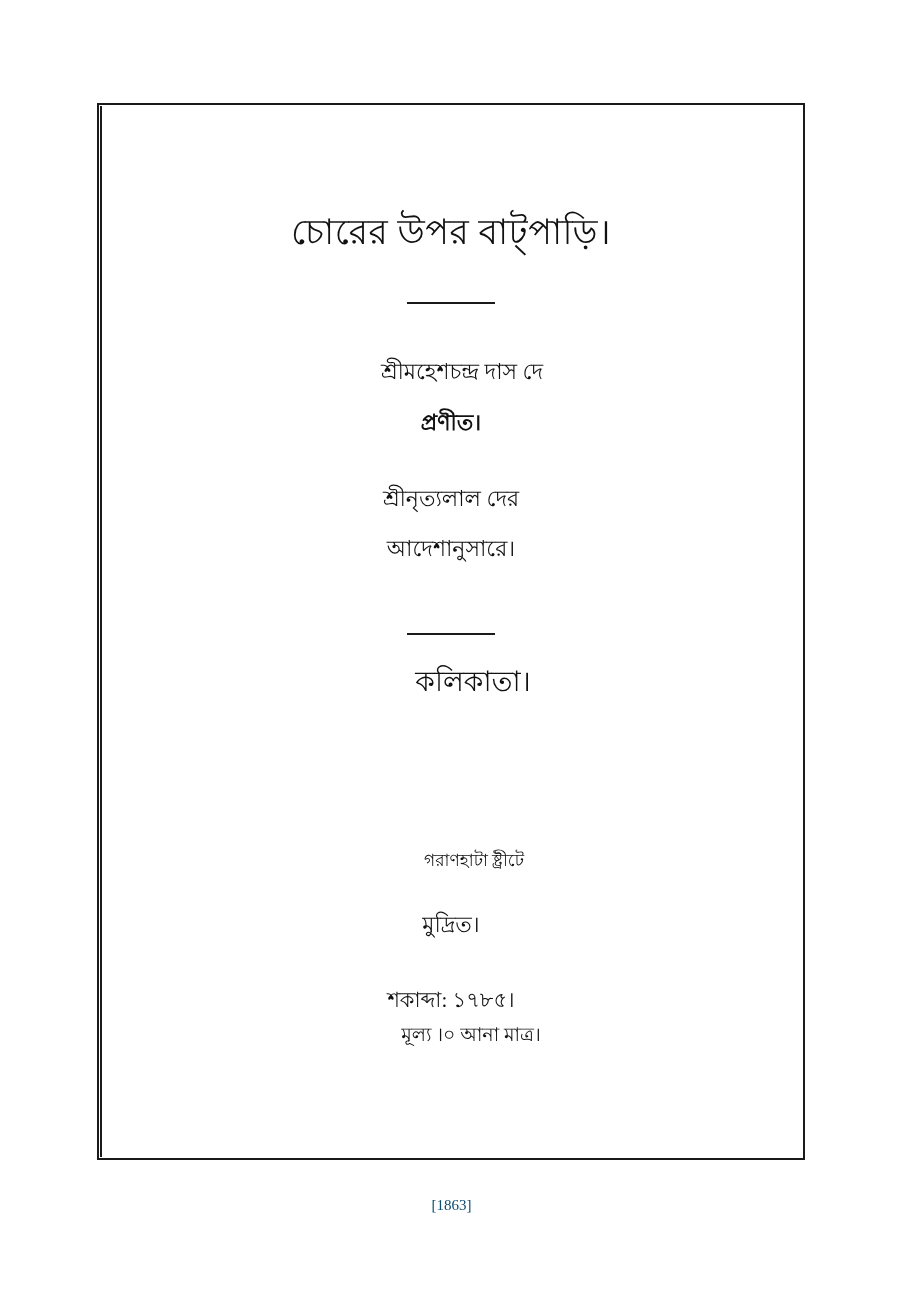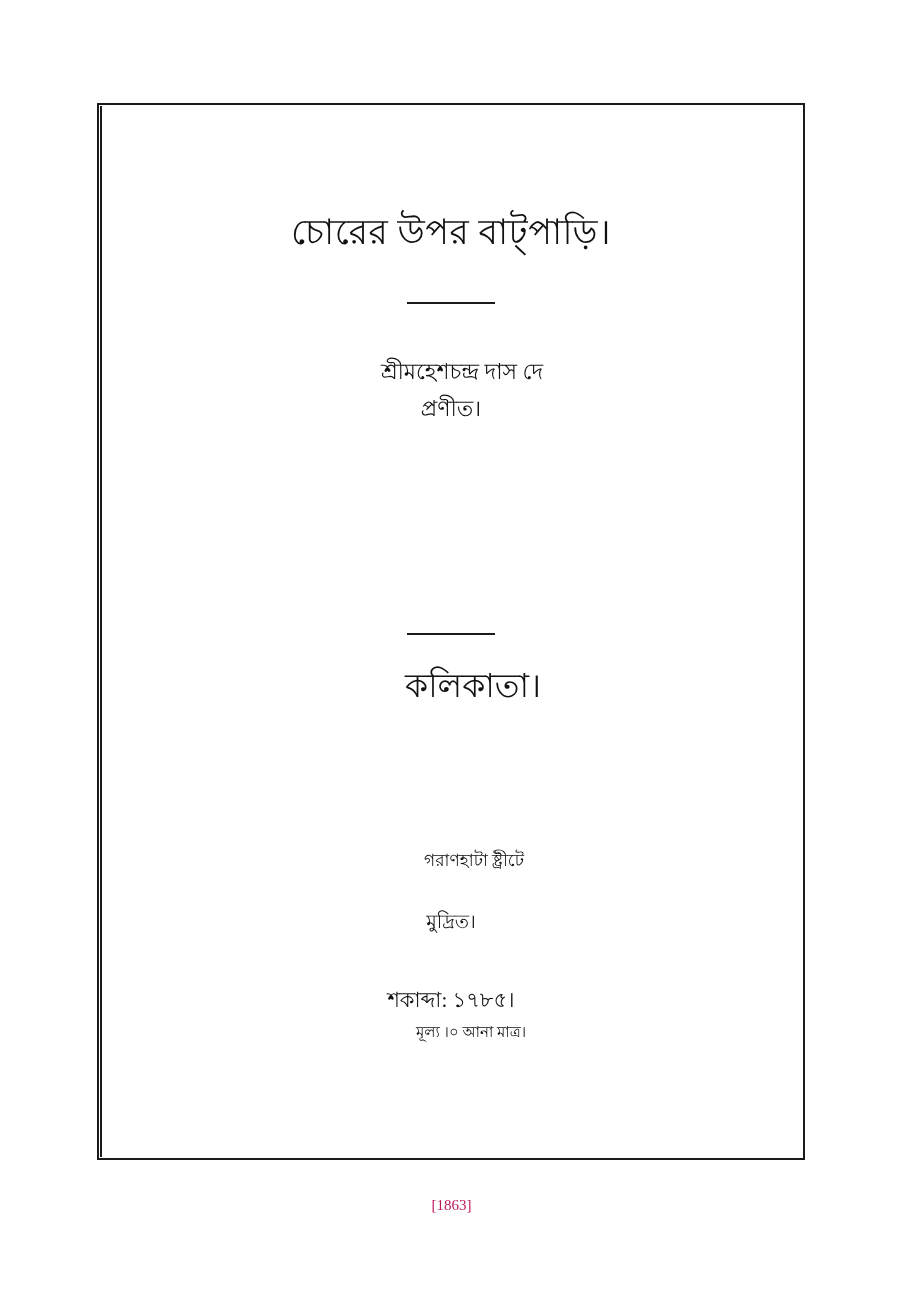--- a/index.html
+++ b/index.html
@@ -82,23 +82,24 @@
     right: 0;
     top: 250px;
     font-size: 22px;
     line-height: 1.5;
     padding-left: 22px;
   }
   .author-line2 {
     position: absolute;
     left: 0;
     right: 0;
-    top: 287px;
-    font-size: 22px;
-    line-height: 1.5;
+    top: 301px;
+    font-size: 22px;
+    line-height: 1.5;
+    font-weight: bold;
   }
 
   .patron-line1 {
     position: absolute;
     left: 0;
     right: 0;
     top: 377px;
     font-size: 22px;
     line-height: 1.5;
   }
@@ -109,21 +110,21 @@
     top: 427px;
     font-size: 22px;
     line-height: 1.5;
   }
 
   .place {
     position: absolute;
     left: 0;
     right: 0;
     top: 555px;
-    font-size: 33px;
+    font-size: 28px;
     margin-left: 44px;
   }
 
   .imprint-line1 {
     position: absolute;
     left: 0;
     right: 0;
     top: 742px;
     font-size: 17px;
     line-height: 1.6;
@@ -135,69 +136,71 @@
     right: 0;
     top: 772px;
     font-size: 17px;
     line-height: 1.6;
   }
   .imprint-line3 {
     position: absolute;
     left: 0;
     right: 0;
     top: 802px;
-    font-size: 19px;
+    font-size: 22px;
     line-height: 1.6;
   }
 
   .year-line {
     position: absolute;
     left: 0;
     right: 0;
     top: 880px;
     font-size: 21px;
     line-height: 1.5;
     text-align: center;
   }
   .price-line {
     position: absolute;
     left: 0;
     right: 0;
     top: 916px;
-    font-size: 15px;
+    font-size: 19px;
     line-height: 1.5;
     margin-left: 40px;
   }
 
   .footer-note {
     position: absolute;
     left: 0;
     right: 0;
     top: 1197px;
     text-align: center;
     font-size: 15px;
     font-family: "Liberation Serif", serif;
-    color: #be185d;
+    color: #0c4a6e;
   }
 </style>
 </head>
 <body>
 
 <div class="page">
 
   <div class="title-frame">
     <div class="frame-inner">
 
       <div class="book-title">চোরের উপর বাট্‌পাড়ি।</div>
 
       <div class="rule rule-1"></div>
 
       <div class="author-line1">শ্রীমহেশচন্দ্র দাস দে</div>
       <div class="author-line2">প্রণীত।</div>
 
+      <div class="patron-line1">শ্রীনৃত্যলাল দের</div>
+      <div class="patron-line2">আদেশানুসারে।</div>
 
       <div class="rule rule-2"></div>
 
       <div class="place">কলিকাতা।</div>
 
       <div class="imprint-line1">গরাণহাটা ষ্ট্রীটে</div>
       <div class="imprint-line3">মুদ্রিত।</div>
 
       <div class="year-line">শকাব্দা: ১৭৮৫।</div>
       <div class="price-line">মূল্য ।০ আনা মাত্র।</div>

